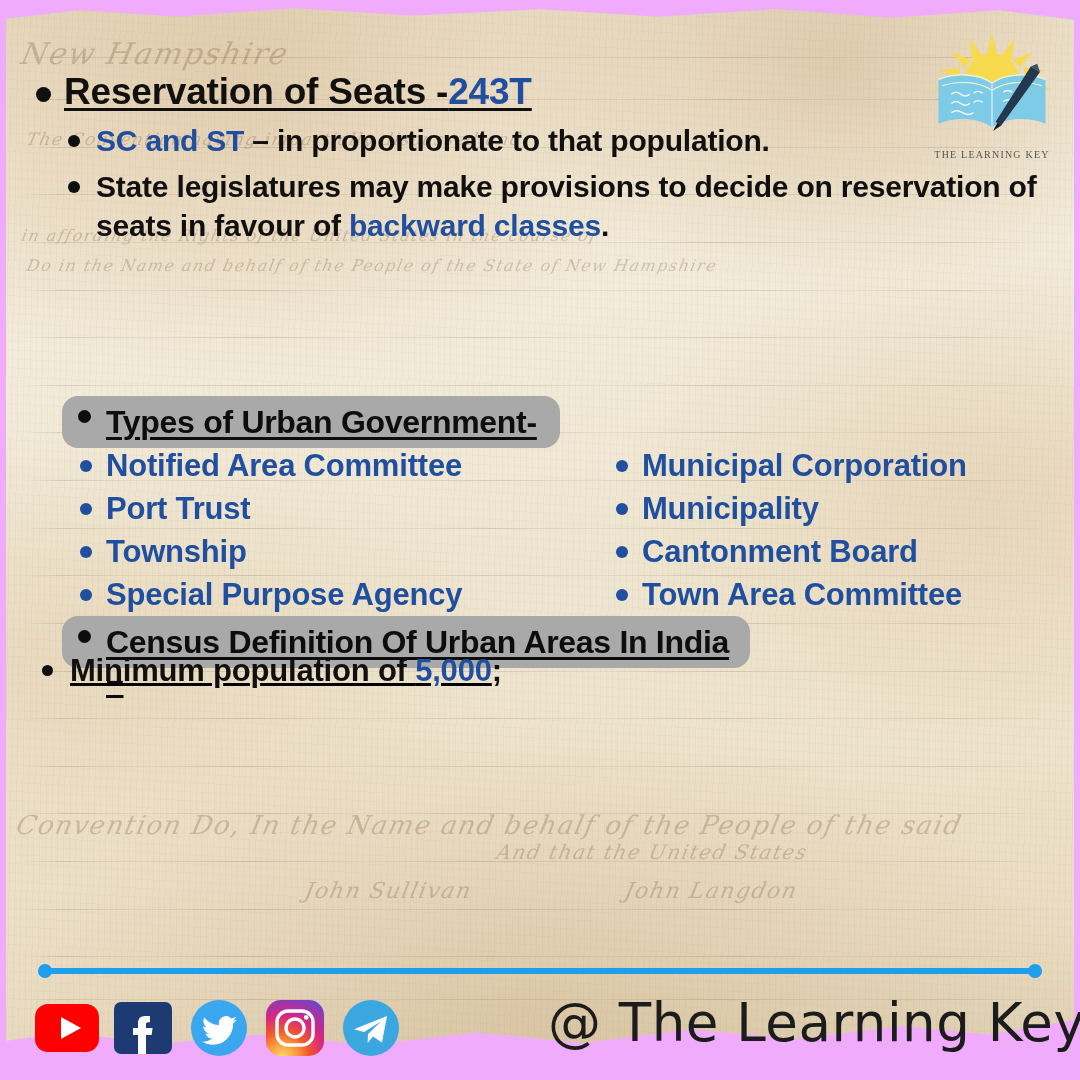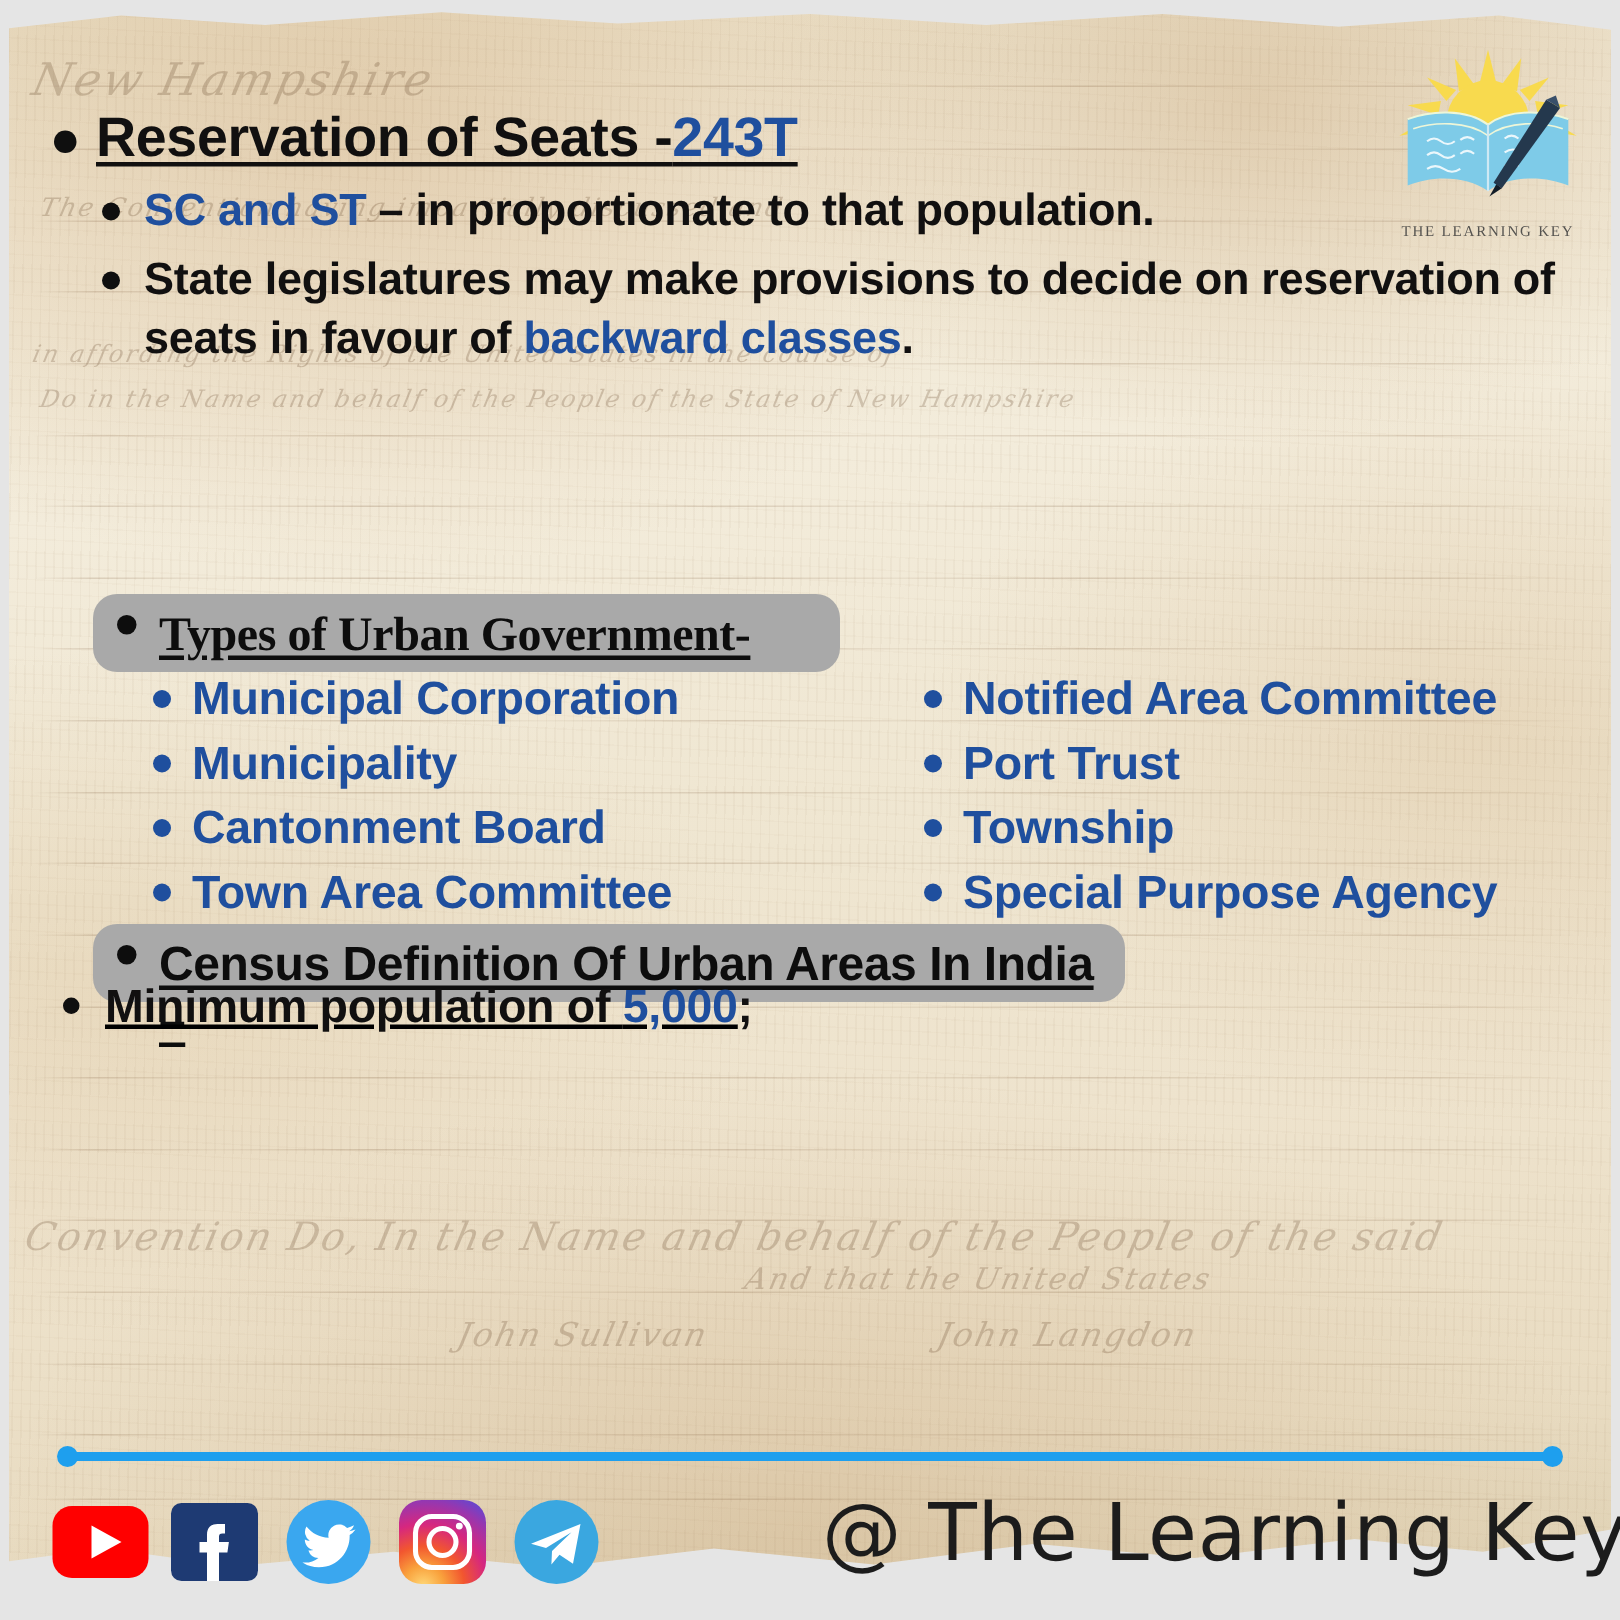--- a/index.html
+++ b/index.html
@@ -6,21 +6,21 @@
   html, body {
     margin: 0;
     padding: 0;
     background: #ffffff;
   }
   #page {
     position: relative;
     width: 1080px;
     height: 1080px;
     overflow: hidden;
-    background: #e5e5e5;
+    background: #f0abfc;
     font-family: "Liberation Sans", sans-serif;
   }
 
   
   .parchment {
     position: absolute;
     left: 6px;
     top: 4px;
     width: 1068px;
     height: 1058px;
@@ -289,35 +289,35 @@
         <li class="li sub">
           <span class="blue">SC and ST</span><span> – in proportionate to that population.</span>
         </li>
         <li class="li sub">
           <span>State legislatures may make provisions to decide on reservation of seats in favour of </span><span class="blue">backward classes</span><span>.</span>
         </li>
       </ul>
     </div>
 
     <div class="band" style="left:62px; top:396px; width:498px; height:52px;">
-      <div class="band-text u-line" style="padding-top:7px;font-family:Liberation Serif, serif;">Types of Urban Government-</div>
+      <div class="band-text u-line" style="padding-top:7px;">Types of Urban Government-</div>
     </div>
 
     <div class="cols">
+      <ul class="bul col right">
+        <li class="li">Notified Area Committee</li>
+        <li class="li">Port Trust</li>
+        <li class="li">Township</li>
+        <li class="li">Special Purpose Agency</li>
+      </ul>
       <ul class="bul col left">
         <li class="li">Municipal Corporation</li>
         <li class="li">Municipality</li>
         <li class="li">Cantonment Board</li>
         <li class="li">Town Area Committee</li>
-      </ul>
-      <ul class="bul col right">
-        <li class="li">Notified Area Committee</li>
-        <li class="li">Port Trust</li>
-        <li class="li">Township</li>
-        <li class="li">Special Purpose Agency</li>
       </ul>
     </div>
 
     <div class="band" style="left:62px; top:616px; width:688px; height:52px;">
       <div class="band-text u-line" style="padding-top:7px;">Census Definition Of Urban Areas In India –</div>
     </div>
 
     <ul class="bul census">
       <li class="li">
         <span>Minimum population of </span><span class="blue">5,000</span><span>;</span>

